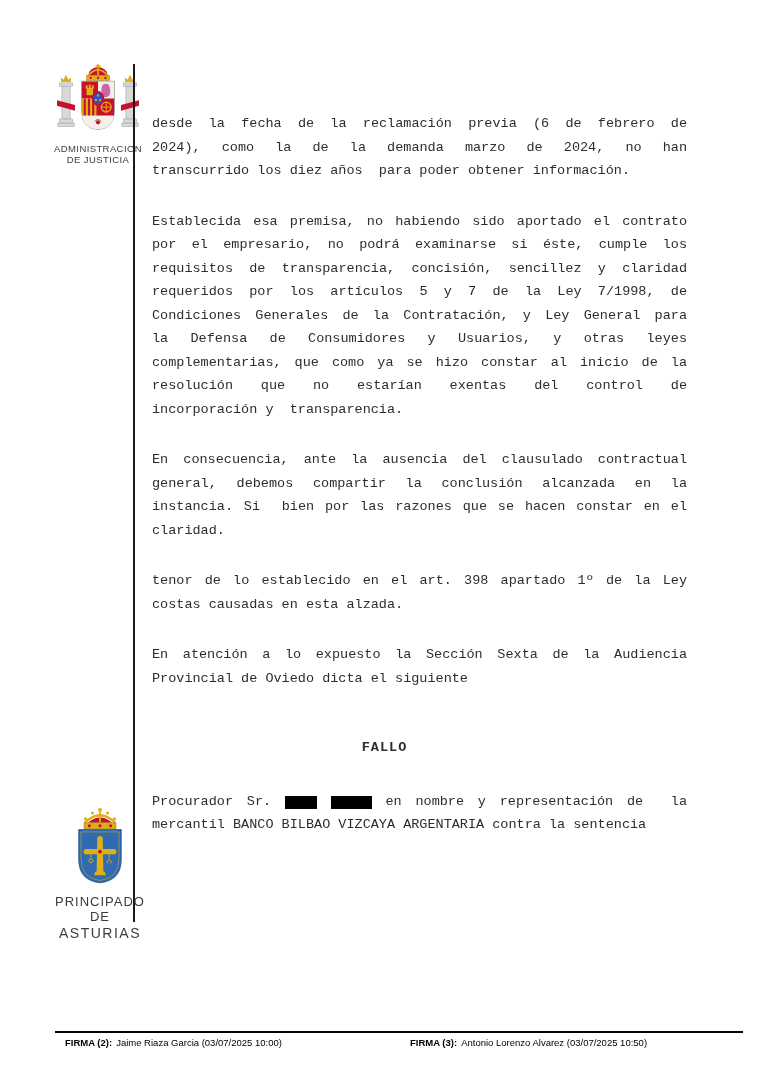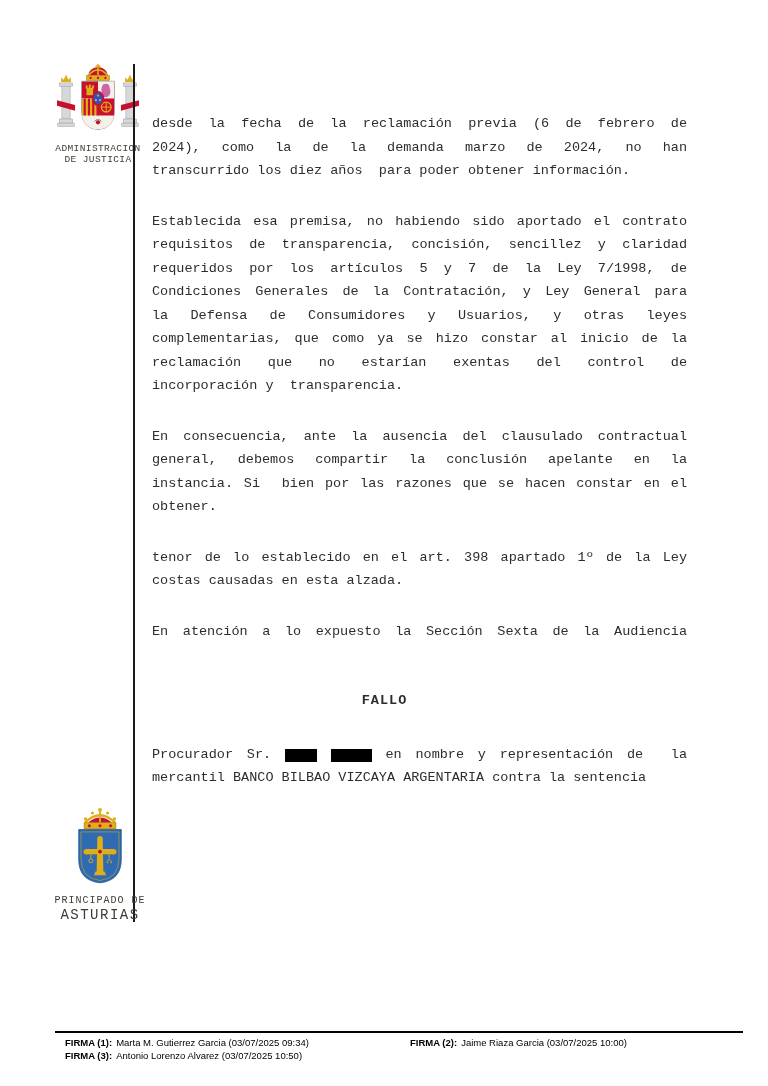--- a/index.html
+++ b/index.html
@@ -4,23 +4,23 @@
 <style>
   html,body{margin:0;padding:0;background:#fff;}
   .page{position:relative;width:768px;height:1086px;background:#fff;overflow:hidden;
         font-family:"Liberation Mono","DejaVu Sans Mono",monospace;color:var(--ink,#2d2d2d);}
 
   
   .emblem{position:absolute;text-align:center;}
   .emblem-justice{left:46px;top:64px;width:104px;}
   .emblem-asturias{left:50px;top:806px;width:100px;}
   .emblem svg{display:block;margin:0 auto;}
-  .emblem-caption{font-family:Liberation Mono, monospace;color:#3d3d35;line-height:1.15;text-align:center;}
+  .emblem-caption{font-family:Liberation Sans, sans-serif;color:#3d3d35;line-height:1.15;text-align:center;}
   .emblem-justice .emblem-caption{font-size:9.5px;letter-spacing:.4px;margin-top:2px;}
-  .cap-small{font-size:10px;letter-spacing:1px;margin-top:3px;}
+  .cap-small{font-size:13px;letter-spacing:1px;margin-top:3px;}
   .cap-big{font-size:14px;letter-spacing:1.5px;font-variant:small-caps;}
 
   
   .vrule{position:absolute;left:133px;top:64px;width:2px;height:858px;background:var(--rule,#1a1a1a);}
 
   
   .doc{position:absolute;left:152px;top:112px;width:535px;font-size:13.5px;line-height:23.5px;}
   .para + .para{margin-top:27px;}
   .para.heading{margin-top:46px;margin-bottom:30px;margin-right:70px;}
   .line{text-align:justify;text-align-last:justify;}
@@ -120,40 +120,42 @@
   <div class="vrule"></div>
 
   <div class="doc">
       <div class="para">
         <div class="line">desde la fecha de la reclamación previa (6 de febrero de</div>
         <div class="line">2024), como la de la demanda marzo de 2024, no han</div>
         <div class="line last">transcurrido los diez años&nbsp; para poder obtener información.</div>
       </div>
       <div class="para">
         <div class="line">Establecida esa premisa, no habiendo sido aportado el contrato</div>
+        <div class="line">por el empresario, no podrá examinarse si éste, cumple los</div>
         <div class="line">requisitos de transparencia, concisión, sencillez y claridad</div>
         <div class="line">requeridos por los artículos 5 y 7 de la Ley 7/1998, de</div>
         <div class="line">Condiciones Generales de la Contratación, y Ley General para</div>
         <div class="line">la Defensa de Consumidores y Usuarios, y otras leyes</div>
         <div class="line">complementarias, que como ya se hizo constar al inicio de la</div>
-        <div class="line">reclamación que no estarían exentas del control de</div>
+        <div class="line">resolución que no estarían exentas del control de</div>
         <div class="line last">incorporación y&nbsp; transparencia.</div>
       </div>
       <div class="para">
         <div class="line">En consecuencia, ante la ausencia del clausulado contractual</div>
-        <div class="line">general, debemos compartir la conclusión apelante en la</div>
+        <div class="line">general, debemos compartir la conclusión alcanzada en la</div>
         <div class="line">instancia. Si&nbsp; bien por las razones que se hacen constar en el</div>
-        <div class="line last">obtener.</div>
+        <div class="line last">claridad.</div>
       </div>
       <div class="para">
         <div class="line">tenor de lo establecido en el art. 398 apartado 1º de la Ley</div>
         <div class="line last">costas causadas en esta alzada.</div>
       </div>
       <div class="para">
         <div class="line">En atención a lo expuesto la Sección Sexta de la Audiencia</div>
+        <div class="line last">Provincial de Oviedo dicta el siguiente</div>
       </div>
       <div class="para heading">
         <div class="line last"><span class="bold">FALLO</span></div>
       </div>
       <div class="para">
         <div class="line">Procurador Sr. <span class="redacted" style="width: 4ch;">&nbsp;</span> <span class="redacted" style="width: 5ch;">&nbsp;</span> en nombre y representación de&nbsp; la</div>
         <div class="line last">mercantil BANCO BILBAO VIZCAYA ARGENTARIA contra la sentencia</div>
       </div>
     </div>
 
@@ -188,23 +190,20 @@
       <path class="s-gold" d="M59.5,74 a2.6,2.6 0 1 1 5,0 M59,74.5 l2,0 M64,74.5 l2,0" stroke-width="1.2"></path>
     </svg>
     <div class="emblem-caption">
       <div class="cap-small">PRINCIPADO DE</div>
       <div class="cap-big">ASTURIAS</div>
     </div>
   </div>
 
   <div class="footer">
     <div class="sig">
-      <span class="sig-label">FIRMA (1):</span><span class="sig-value">Marta M. Gutierrez Garcia (03/07/2025 09:34)</span>
-    </div>
-    <div class="sig">
       <span class="sig-label">FIRMA (2):</span><span class="sig-value">Jaime Riaza Garcia (03/07/2025 10:00)</span>
     </div>
     <div class="sig">
       <span class="sig-label">FIRMA (3):</span><span class="sig-value">Antonio Lorenzo Alvarez (03/07/2025 10:50)</span>
     </div>
   </div>
 
 </div>
 
 </body></html>

